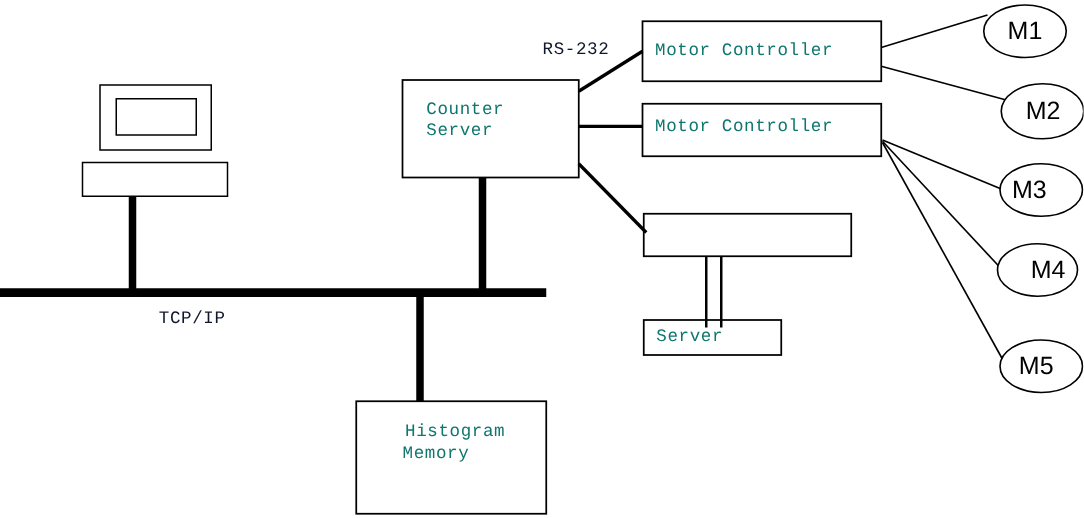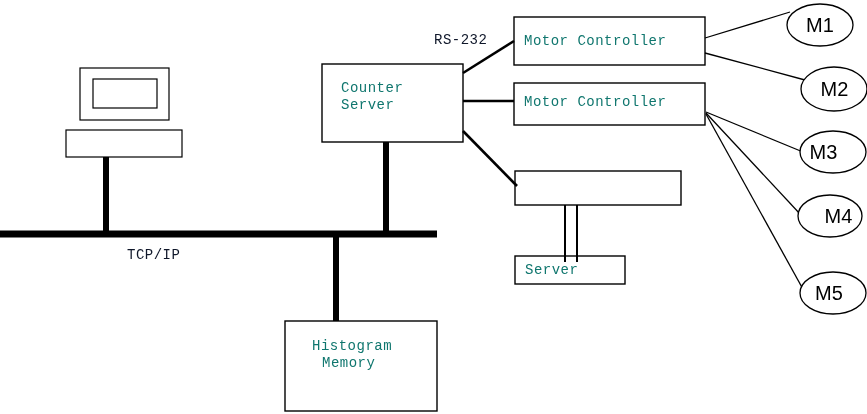--- a/index.html
+++ b/index.html
@@ -108,21 +108,21 @@
   <div class="node-label" style="left:341px; top:80px;">Counter</div>
   <div class="node-label" style="left:341px; top:97px;">Server</div>
 
   <div class="node-label" style="left:524px; top:33px;">Motor Controller</div>
 
   <div class="node-label" style="left:524px; top:94px;">Motor Controller</div>
 
 
   <div class="node-label" style="left:525px; top:262px;">Server</div>
 
-  <div class="node-label" style="left:312px; top:338px;">Histogram</div>
+  <div class="node-label" style="left:324px; top:338px;">Histogram</div>
   <div class="node-label" style="left:322px; top:355px;">Memory</div>
 
 
   <div class="free-label" style="left:434px; top:32px;">RS-232</div>
 
   <div class="free-label" style="left:127px; top:247px;">TCP/IP</div>
 
   <div class="ellipse-label" style="left:787px; top:17px; width:66px;">M1</div>
   <div class="ellipse-label" style="left:801px; top:81px; width:67px;">M2</div>
   <div class="ellipse-label" style="left:800px; top:144px; width:47px;">M3</div>

